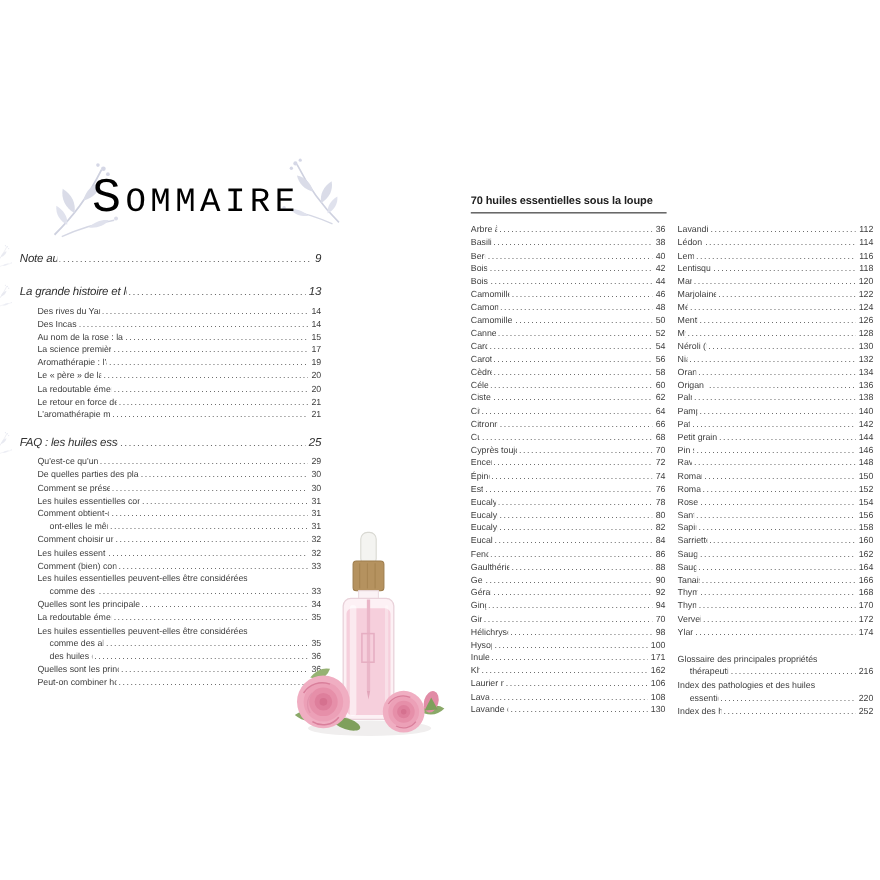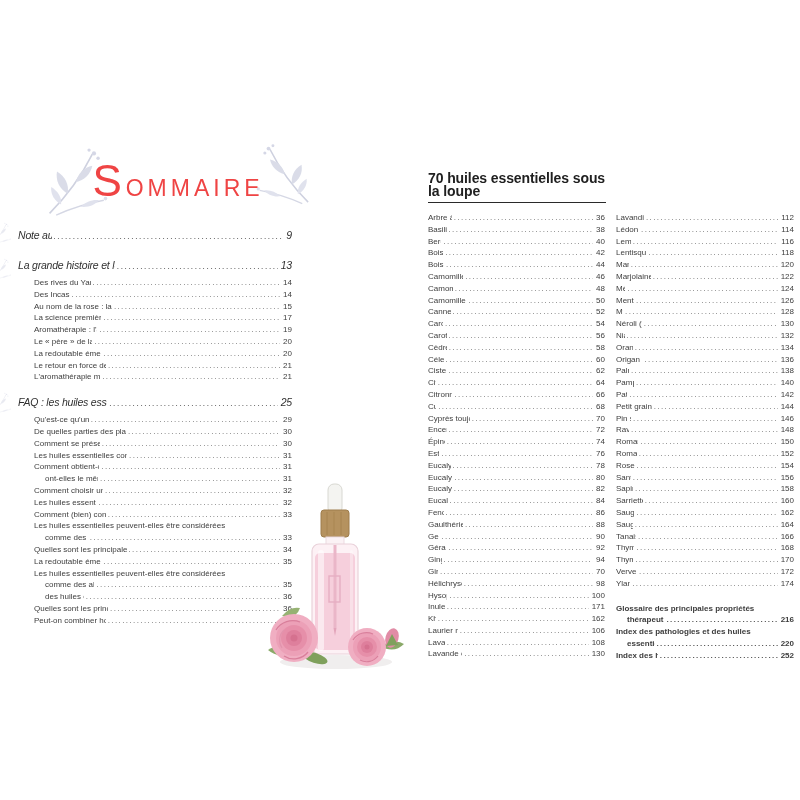--- a/index.html
+++ b/index.html
@@ -1,22 +1,22 @@
 <!DOCTYPE html>
 <html><head>
 <meta charset="utf-8">
 <style>
   html,body{margin:0;padding:0;background:#fff;}
   .page{position:relative;width:800px;height:800px;background:#ffffff;overflow:hidden;
         font-family:"Liberation Sans",sans-serif;color:#3d3d3d;}
 
   
   .title-wrap{position:absolute;left:58px;top:158px;width:240px;text-align:center;}
-  h1.title{margin:0;font-family:Liberation Sans, sans-serif;font-weight:400;color:#ef4444;
-           font-size:23px;letter-spacing:4px;text-transform:uppercase;line-height:46px;}
+  h1.title{margin:0;font-family:Liberation Mono, monospace;font-weight:400;color:#000000;
+           font-size:31px;letter-spacing:4px;text-transform:uppercase;line-height:46px;}
   h1.title::first-letter{font-size:44px;}
 
   .sprig{position:absolute;opacity:.85;}
   .sprig.flip{transform:scaleX(-1);}
   .sprig.mini{opacity:.5;}
 
   
   .toc-row{display:flex;align-items:baseline;height:11.8px;line-height:11.8px;font-size:8px;color:#3d3d3d;}
   .toc-row.indent{padding-left:11px;}
   .toc-label{white-space:nowrap;overflow:hidden;flex:0 1 auto;}
@@ -30,26 +30,26 @@
 
   
   .left-page{position:absolute;left:18px;top:228px;width:274px;}
   .block-history{margin-top:15px;}
   .toc-list{margin-top:4px;}
   .sub-list{padding-left:16px;}
   .block-faq{margin-top:12px;}
 
   
   .right-page{position:absolute;left:428px;top:172px;width:366px;}
-  h2.oils-heading{margin:0;font-size:14px;font-weight:bold;color:#202020;letter-spacing:-0.1px;
+  h2.oils-heading{margin:0;font-size:10px;font-weight:bold;color:#202020;letter-spacing:-0.1px;
                   display:inline-block;width:178px;border-bottom:1.4px solid #2a2a2a;padding-bottom:4px;line-height:13px;}
   .oils-columns{display:flex;margin-top:9px;}
   .oils-col1{width:177px;margin-right:11px;}
   .oils-col2{width:178px;}
-  .backmatter{margin-top:13px;font-weight:bold;}
+  .backmatter{margin-top:13px;}
 
   
   .illustration{position:absolute;left:268px;top:480px;width:140px;height:192px;}
 </style>
 </head>
 <body>
 
 <div class="page">
 
   <svg width="0" height="0" style="position:absolute" aria-hidden="true">

